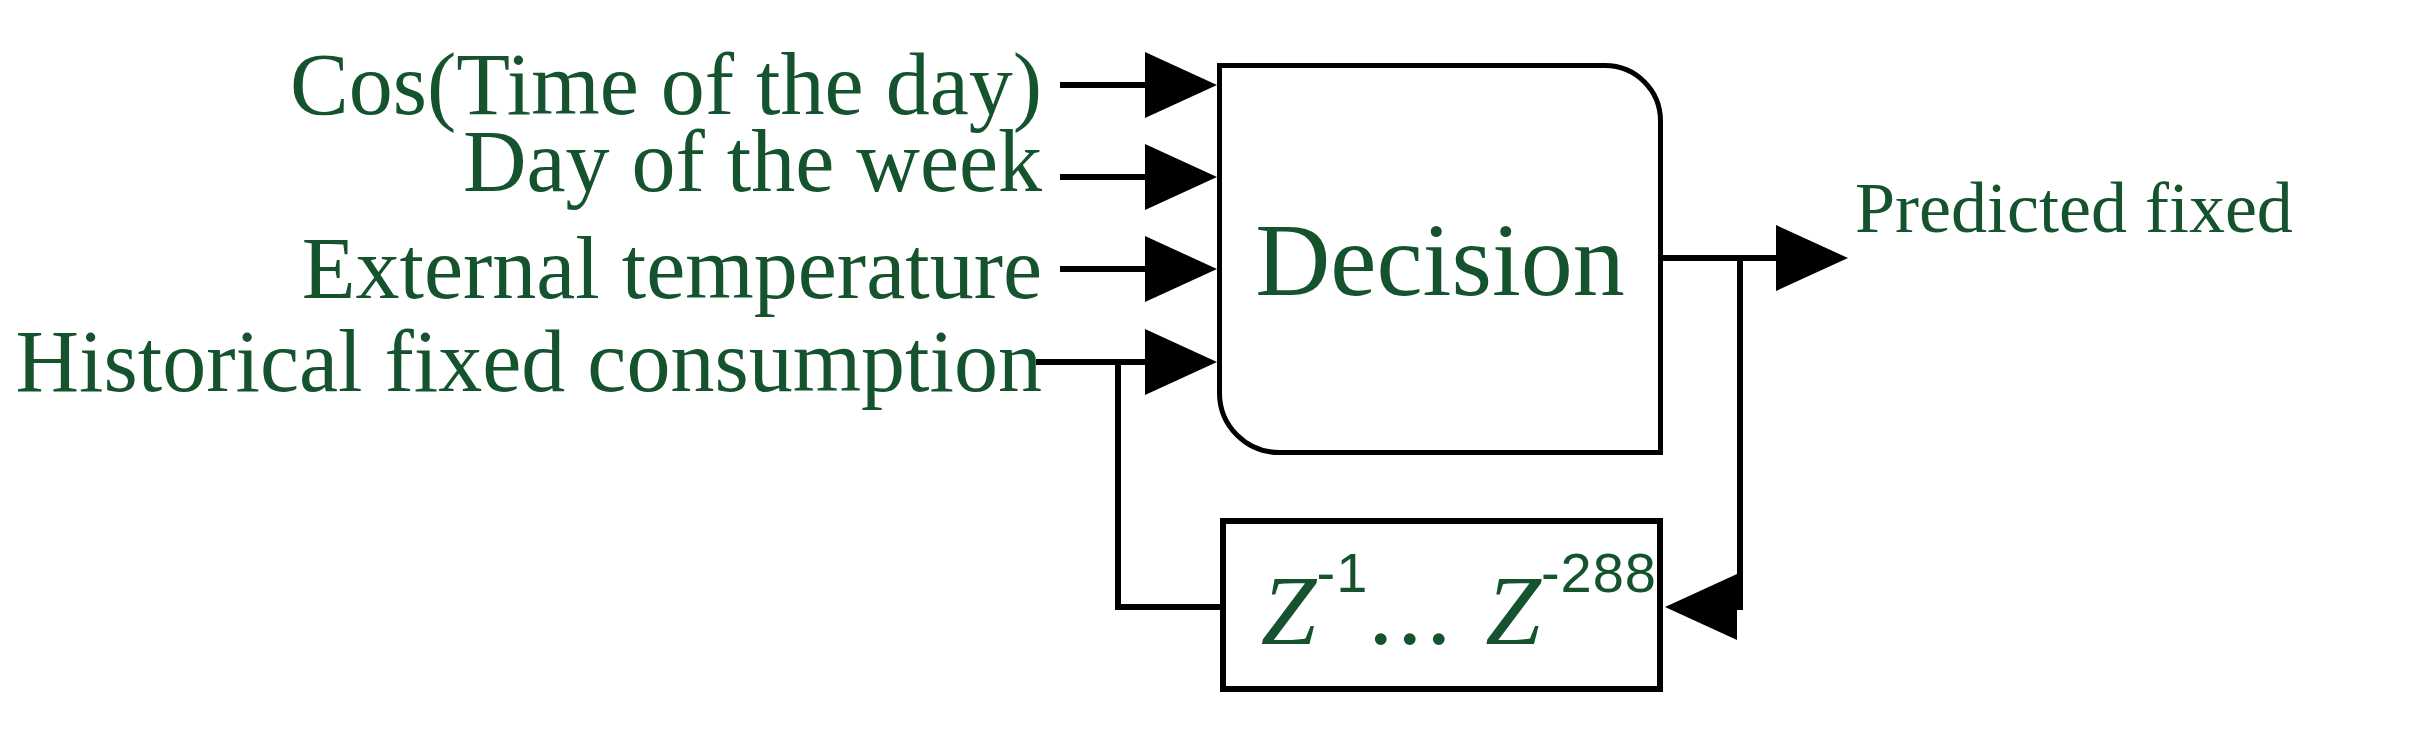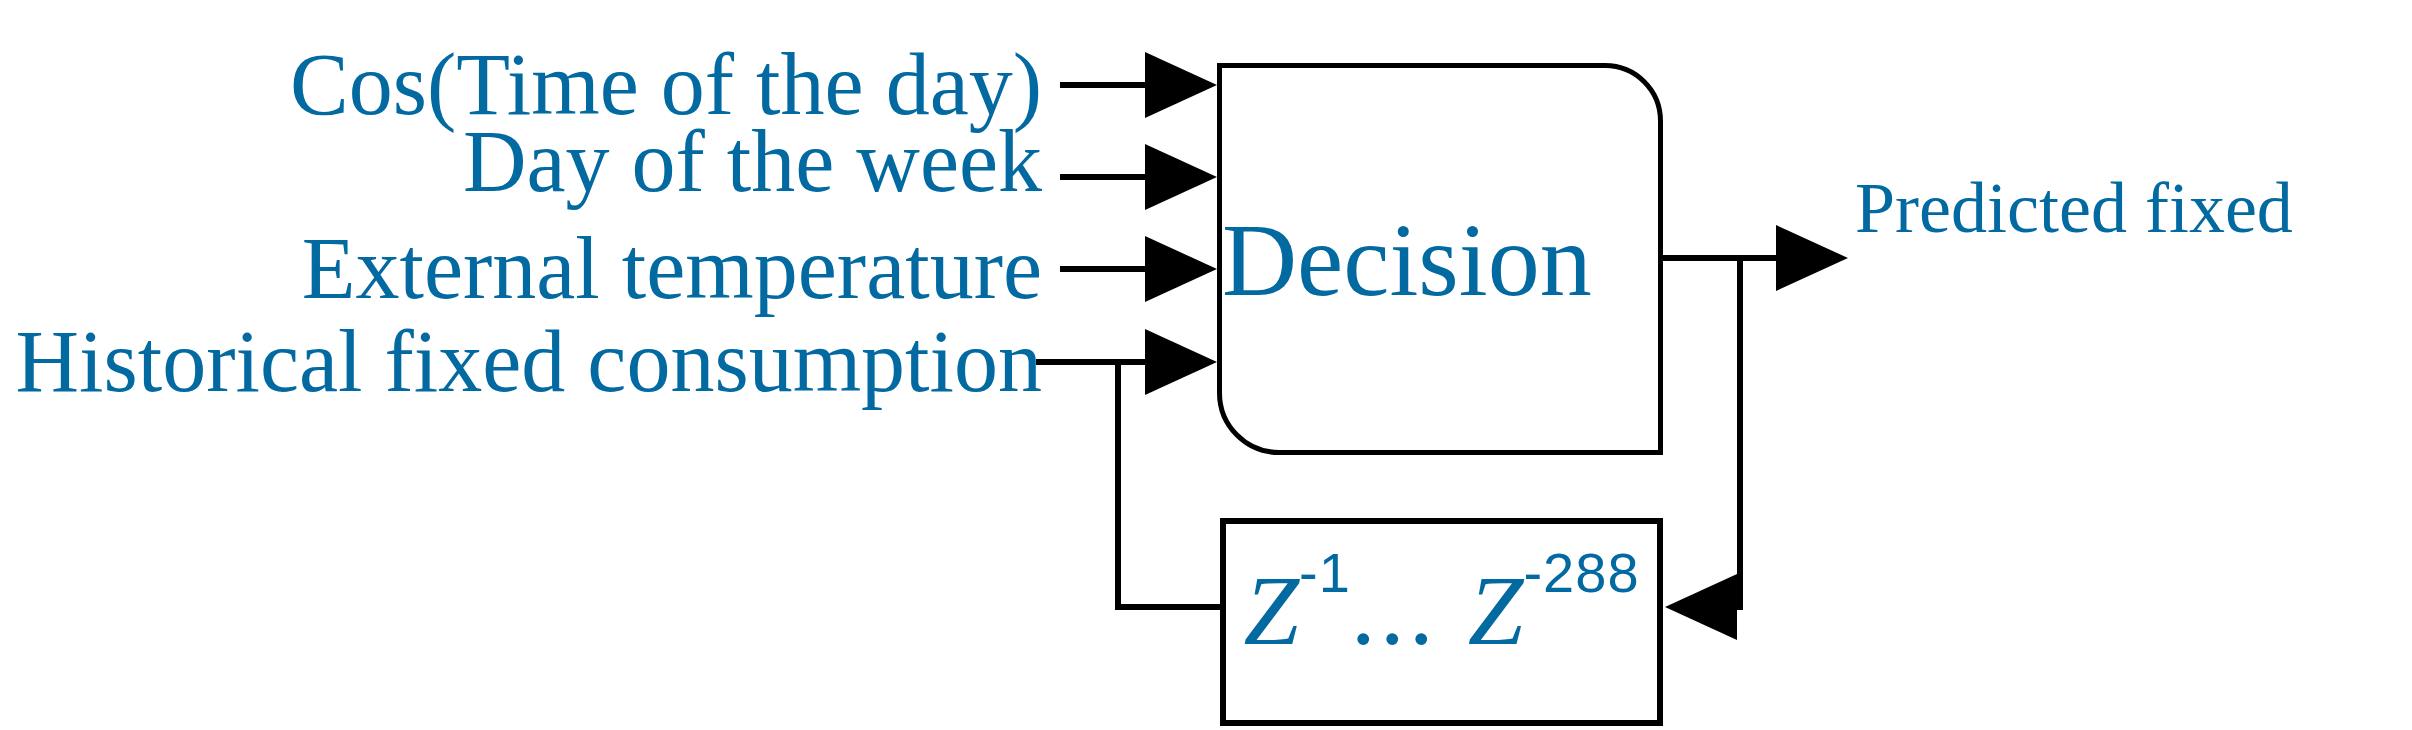--- a/index.html
+++ b/index.html
@@ -2,21 +2,21 @@
 <html><head>
 <meta charset="utf-8">
 <style>
   html, body { margin: 0; padding: 0; background: #ffffff; }
   #canvas {
     position: relative;
     width: 2412px;
     height: 730px;
     background: #ffffff;
     font-family: "Liberation Serif", serif;
-    color: #0369a1;
+    color: #14532d;
     overflow: hidden;
   }
 
   
   .in-label {
     position: absolute;
     right: 1370px;
     height: 92px;
     line-height: 92px;
     font-size: 88px;
@@ -46,38 +46,38 @@
   .dt-box {
     position: absolute;
     left: 1217px; top: 63px;
     width: 446px; height: 392px;
     box-sizing: border-box;
     border: 5px solid #000000;
     border-radius: 0 58px 0 62px;
     background: #ffffff;
     display: flex;
     flex-direction: column;
-    align-items: flex-start;
+    align-items: center;
     justify-content: center;
   }
   .dt-line {
     font-size: 104px;
     line-height: 117px;
     white-space: nowrap;
   }
 
   
   .z-box {
     position: absolute;
     left: 1220px; top: 518px;
-    width: 443px; height: 208px;
+    width: 443px; height: 174px;
     box-sizing: border-box;
     border: 6px solid #000000;
     background: #ffffff;
-    text-align: center;
+    text-align: right;
   }
   .z-inner {
     display: inline-block;
     line-height: 174px;
     white-space: nowrap;
   }
   .z-base {
     font-style: italic;
     font-size: 100px;
   }

